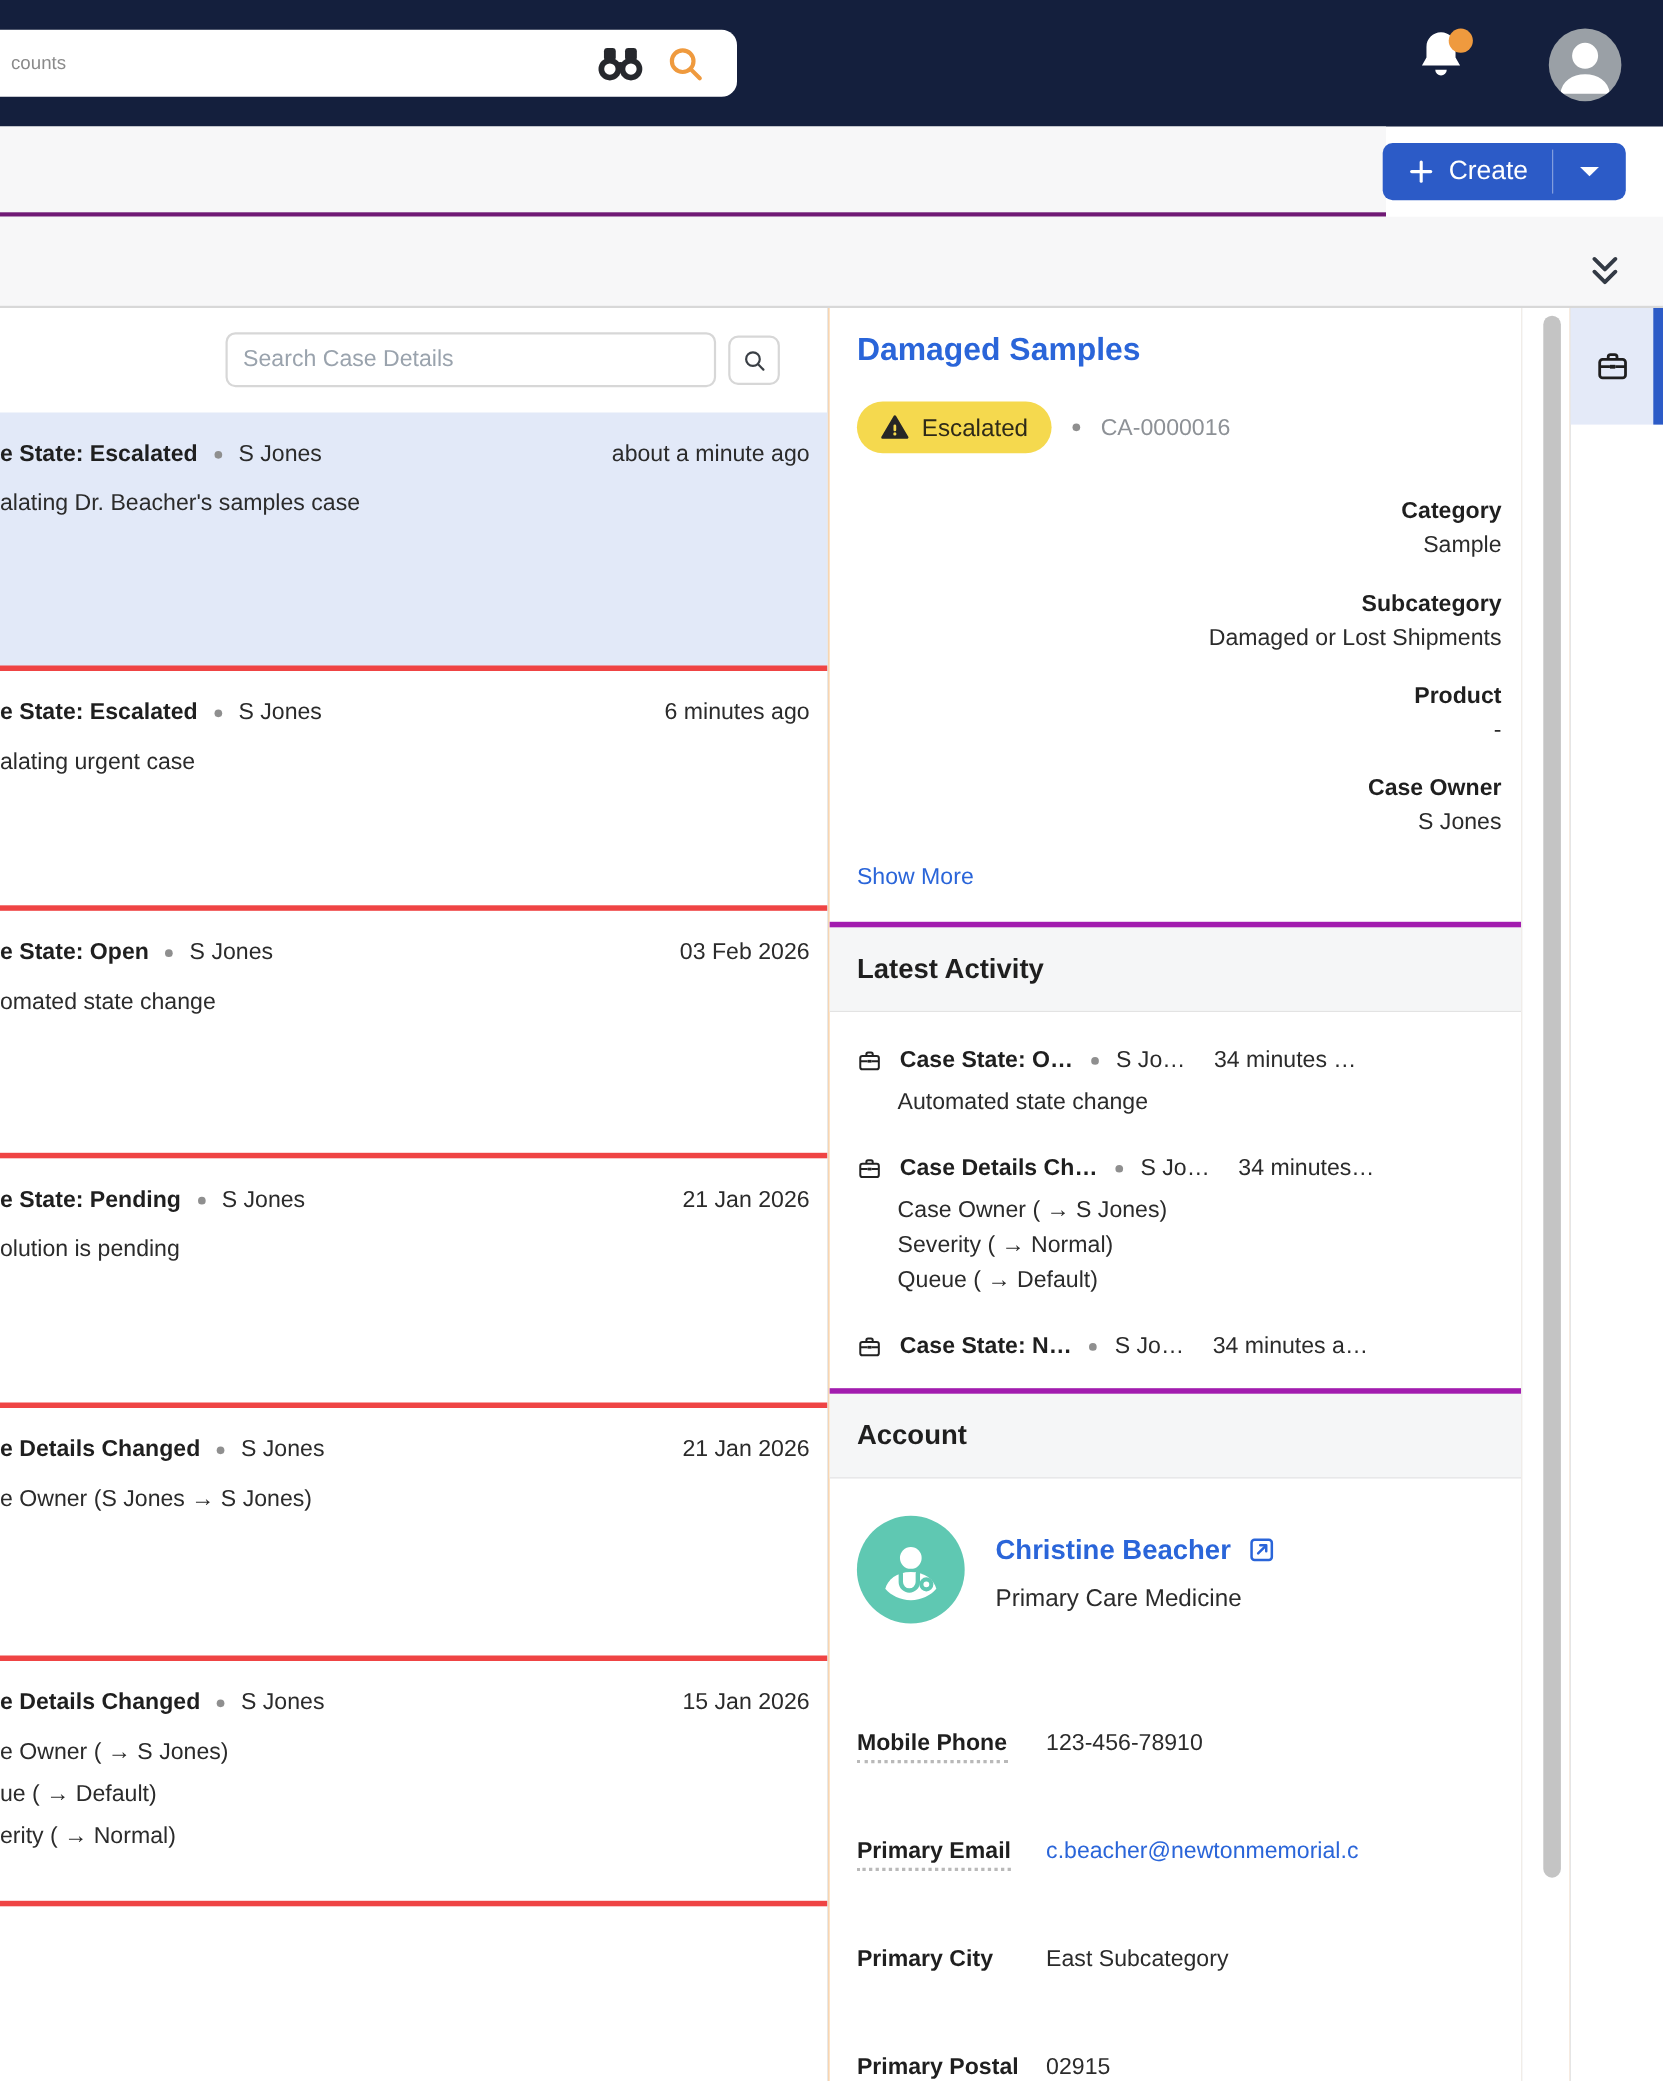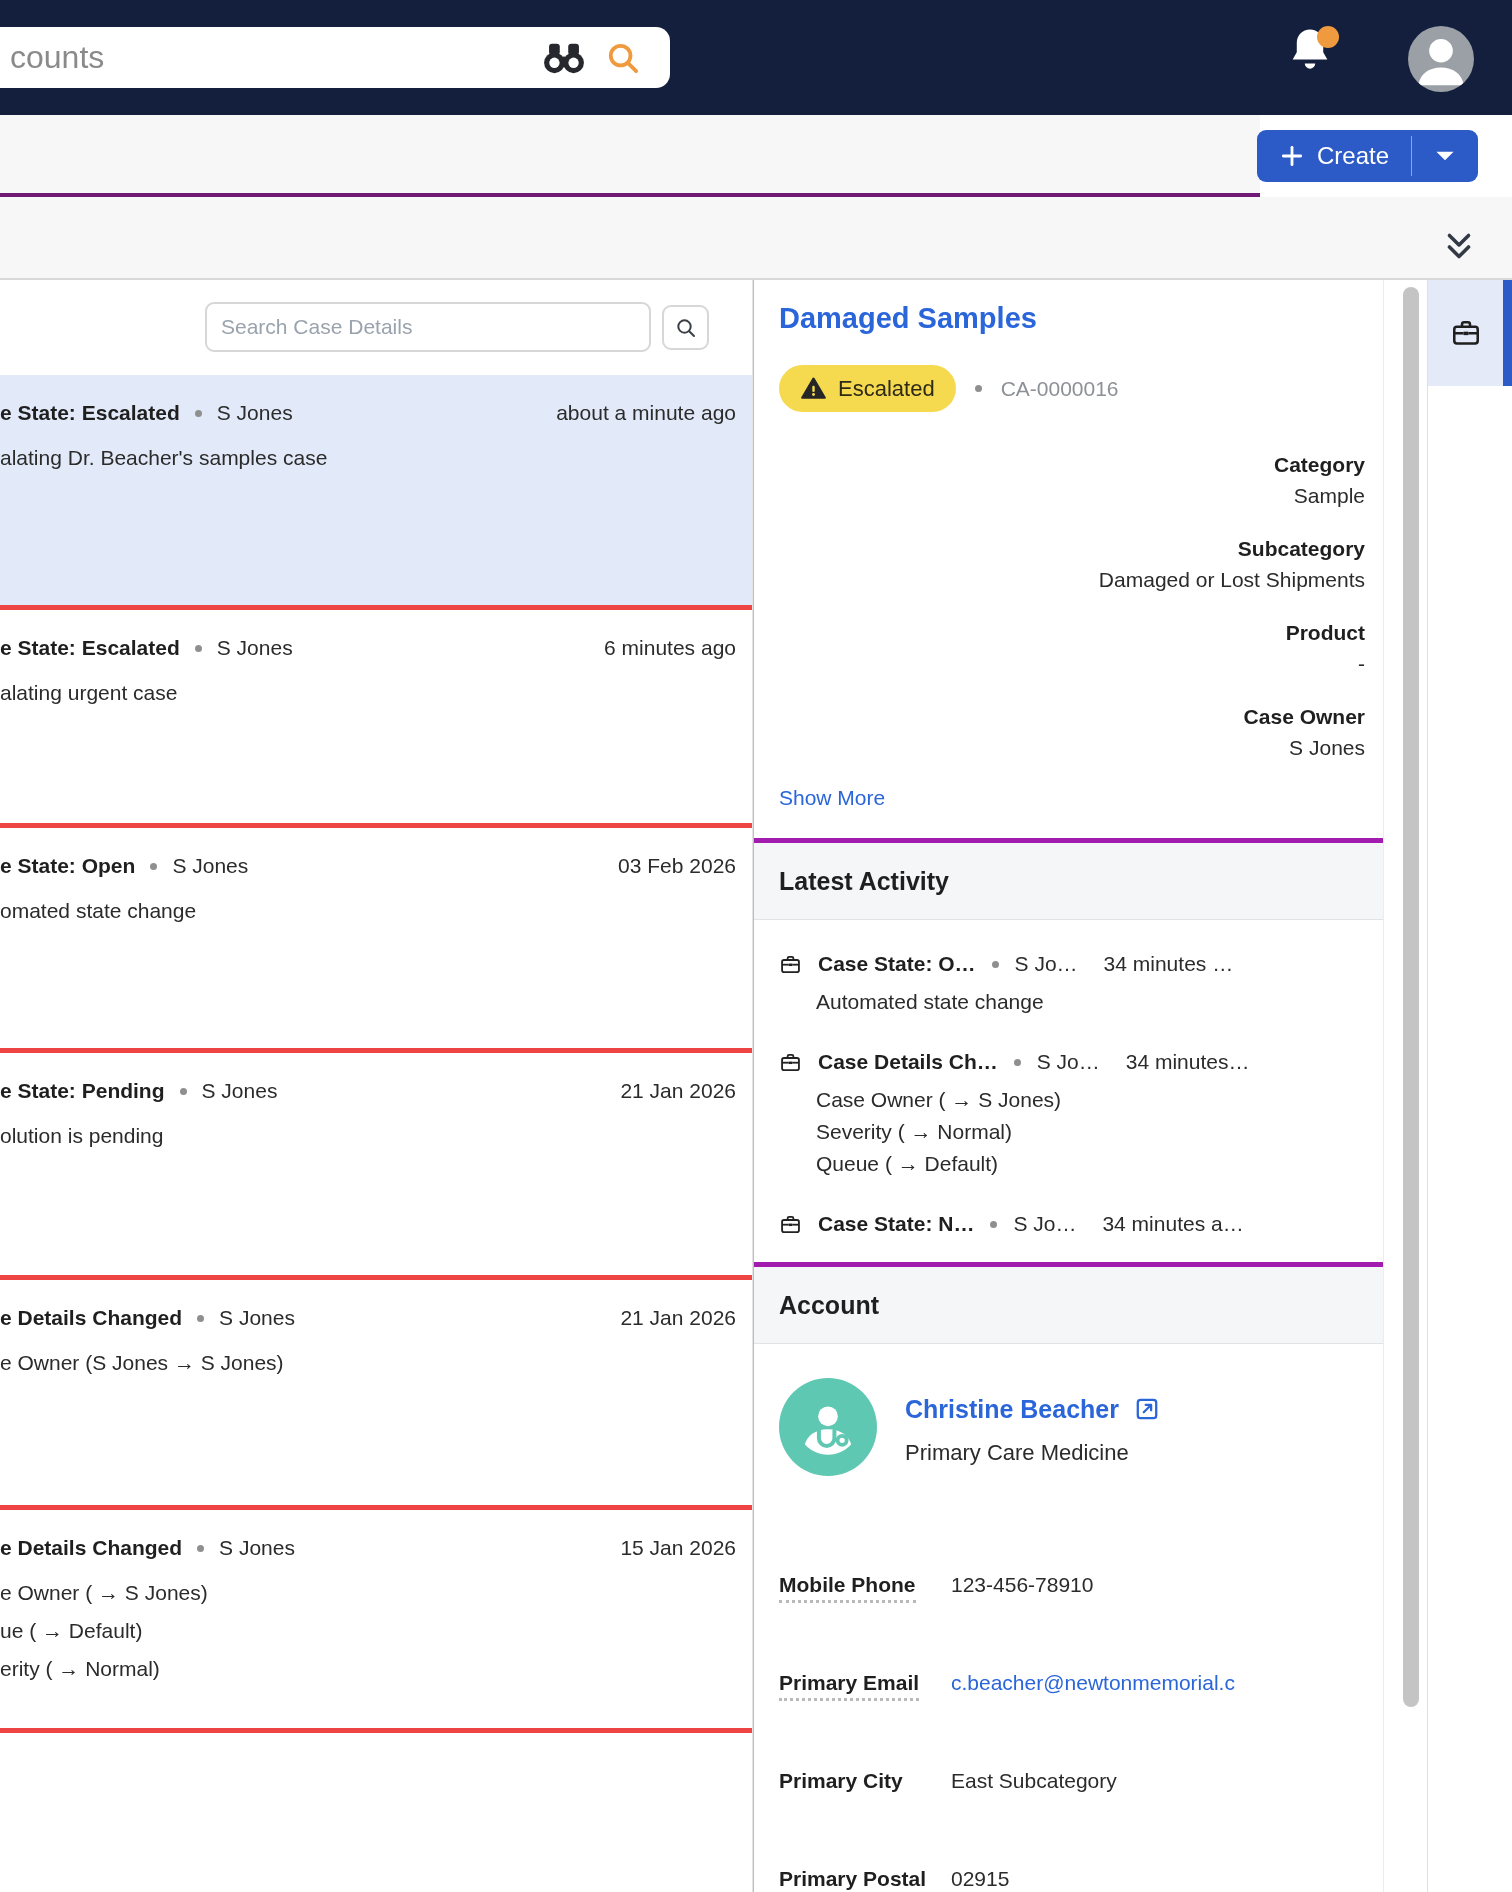--- a/index.html
+++ b/index.html
@@ -5,21 +5,21 @@
   html,body{margin:0;padding:0;background:#fff;}
   *{box-sizing:border-box;}
   .screen{position:relative;width:1512px;height:1892px;overflow:hidden;
     font-family:"Liberation Sans", sans-serif;background:#fff;}
 
   
   .topbar{position:absolute;left:0;top:0;width:1512px;height:115px;background:#141f3d;}
   .gsearch{position:absolute;left:-56px;top:27px;width:726px;height:61px;background:#fff;
     border-radius:14px;display:flex;align-items:center;padding-left:64px;}
   .gsearch input{border:none;outline:none;font-family:"Liberation Sans",sans-serif;
-    font-size:32px;color:#8a8a8a;width:470px;background:transparent;}
+    font-size:17px;color:#8a8a8a;width:470px;background:transparent;}
   .gs-binoculars{position:absolute;left:597px;top:13px;width:46px;height:36px;}
   .gs-mag{position:absolute;left:660px;top:12px;width:38px;height:38px;cursor:pointer;}
   .bell-wrap{position:absolute;left:1284px;top:24px;width:56px;height:60px;cursor:pointer;}
   .bell-dot{position:absolute;left:33px;top:2px;width:22px;height:22px;border-radius:50%;background:#EF9A3E;}
   .avatar{position:absolute;left:1408px;top:26px;width:66px;height:66px;border-radius:50%;
     background:#9aa0a6;overflow:hidden;cursor:pointer;}
 
   
   .row-create{position:absolute;left:0;top:115px;width:1260px;height:82px;background:#f7f7f8;border-bottom:4px solid #701a75;}
   .create-btn{position:absolute;left:1257px;top:15px;width:221px;height:52px;background:#2c5bc7;
@@ -27,21 +27,21 @@
   .create-main{display:flex;align-items:center;justify-content:center;gap:12px;width:154px;font-size:24px;}
   .create-sep{width:1px;background:rgba(255,255,255,.45);margin:6px 0;}
   .create-dd{flex:1;display:flex;align-items:center;justify-content:center;}
 
   
   .row-tools{position:absolute;left:0;top:197px;width:1512px;height:81px;background:#f7f7f8;}
   .chev2{position:absolute;left:1442px;top:35px;width:34px;height:30px;cursor:pointer;}
   .content-line{position:absolute;left:0;top:278px;width:1512px;height:2px;background:#d8d8d8;}
 
   
-  .content{position:absolute;left:0;top:280px;width:1512px;height:1612px;background:#7dd3fc;}
+  .content{position:absolute;left:0;top:280px;width:1512px;height:1612px;background:#fdba74;}
 
   
   .caselist{position:absolute;left:0;top:0;width:753px;height:1612px;border-right:1px solid #e3e3e3;background:#fff;}
   .cl-input{position:absolute;left:205px;top:22px;width:446px;height:50px;border:2px solid #d7d7d7;
     border-radius:9px;font-size:21px;padding:0 14px;color:#2b2b2b;outline:none;font-family:"Liberation Sans",sans-serif;}
   .cl-input::placeholder{color:#9aa3ad;}
   .cl-btn{position:absolute;left:662px;top:25px;width:47px;height:45px;border:2px solid #d7d7d7;border-radius:9px;
     background:#fff;display:flex;align-items:center;justify-content:center;cursor:pointer;}
   .cl-items{position:absolute;left:0;top:95px;width:100%;}
   .cl-item{padding:26px 16px 0 0;border-bottom:5px solid #ef4444;cursor:pointer;}

